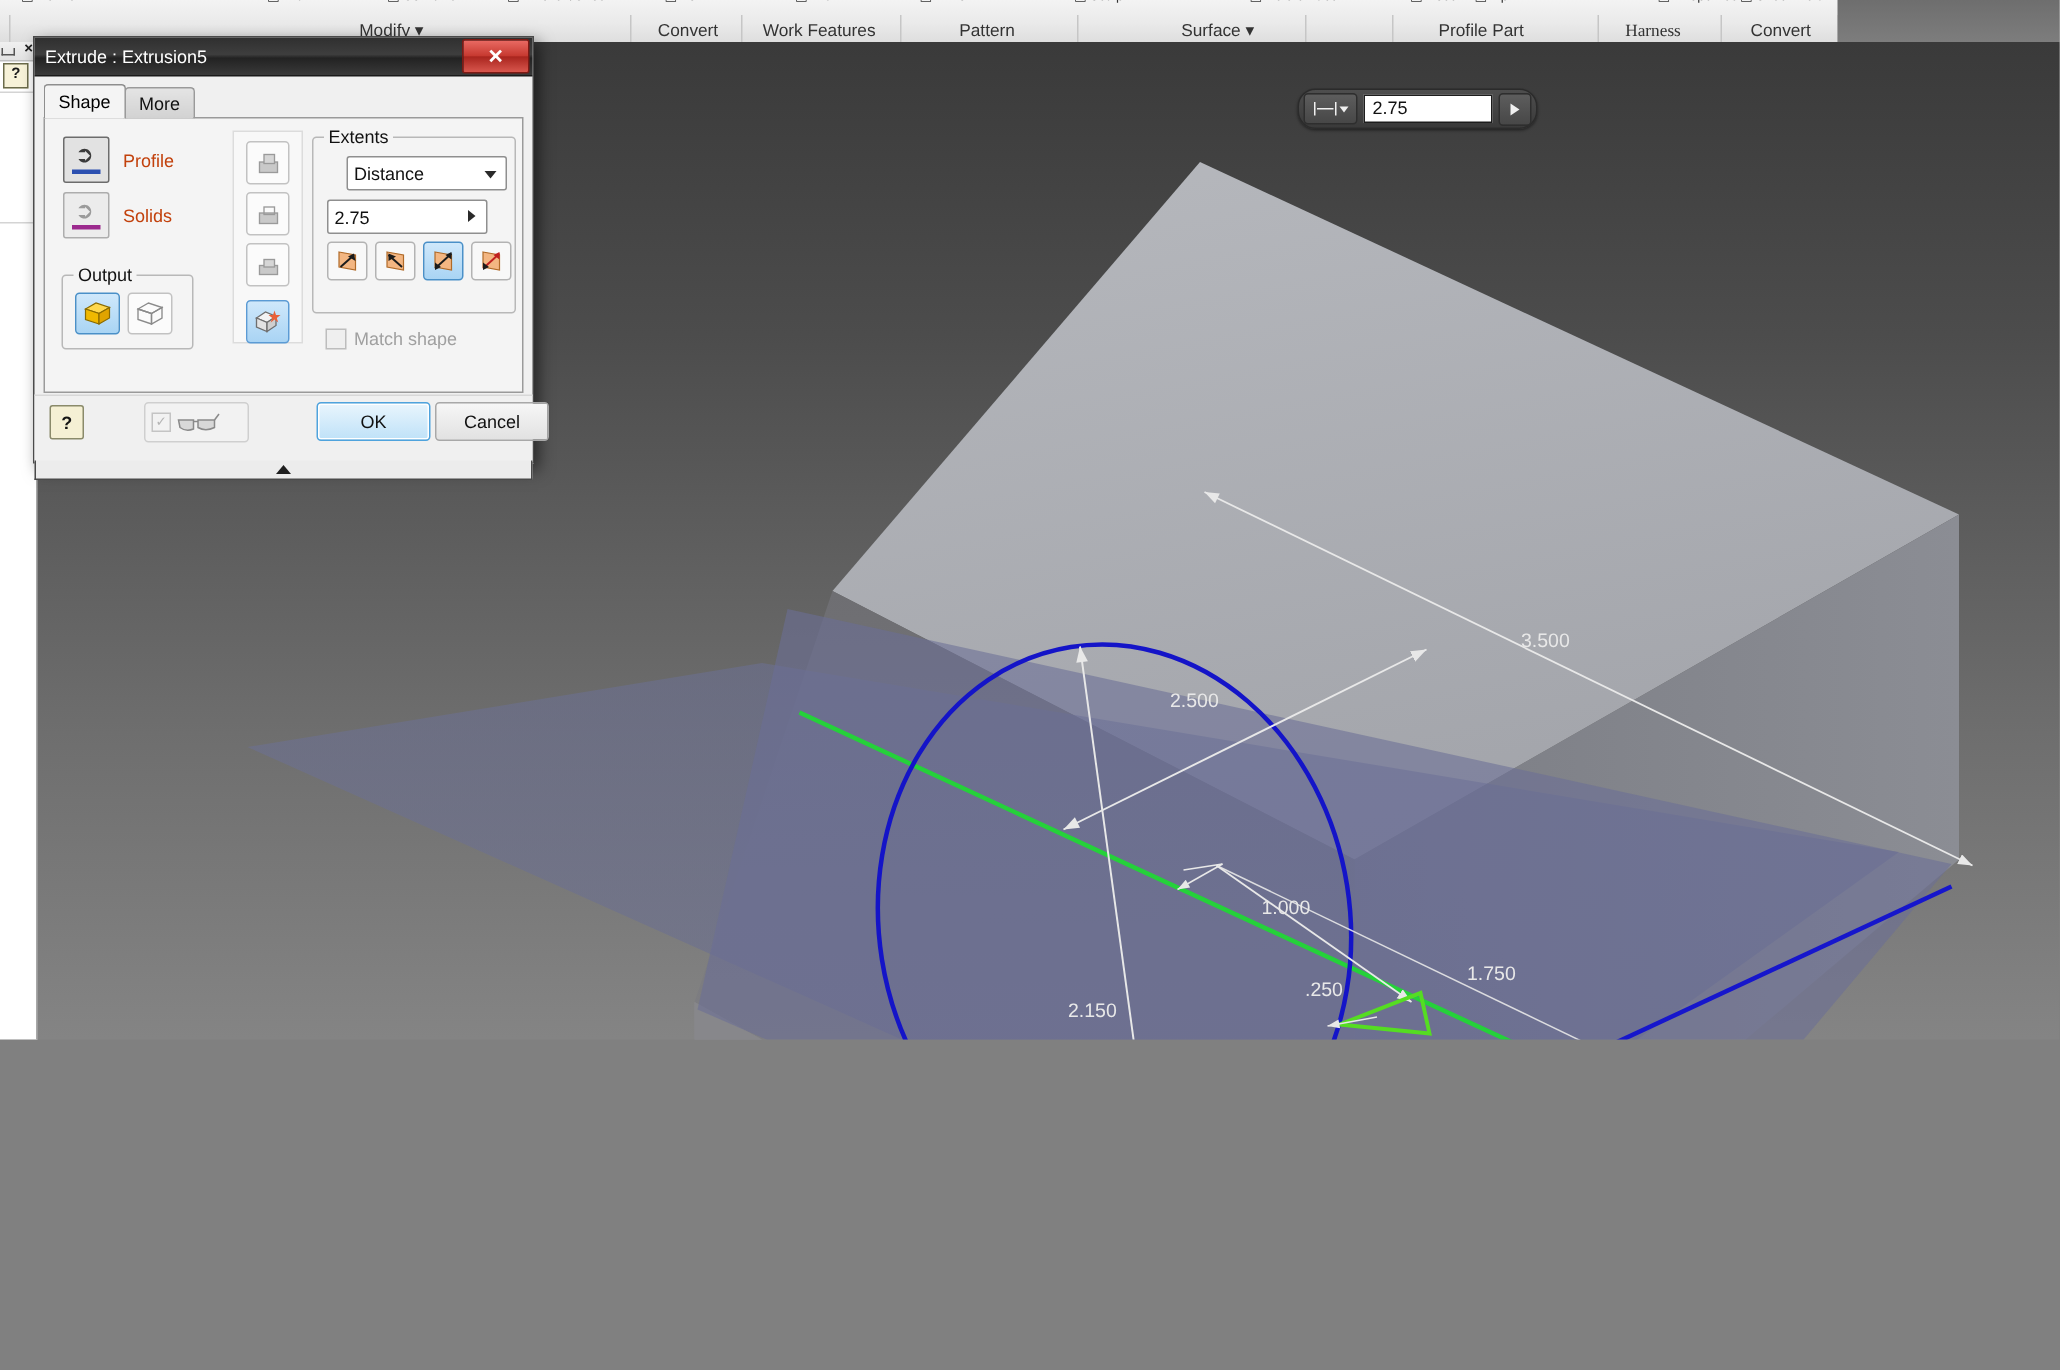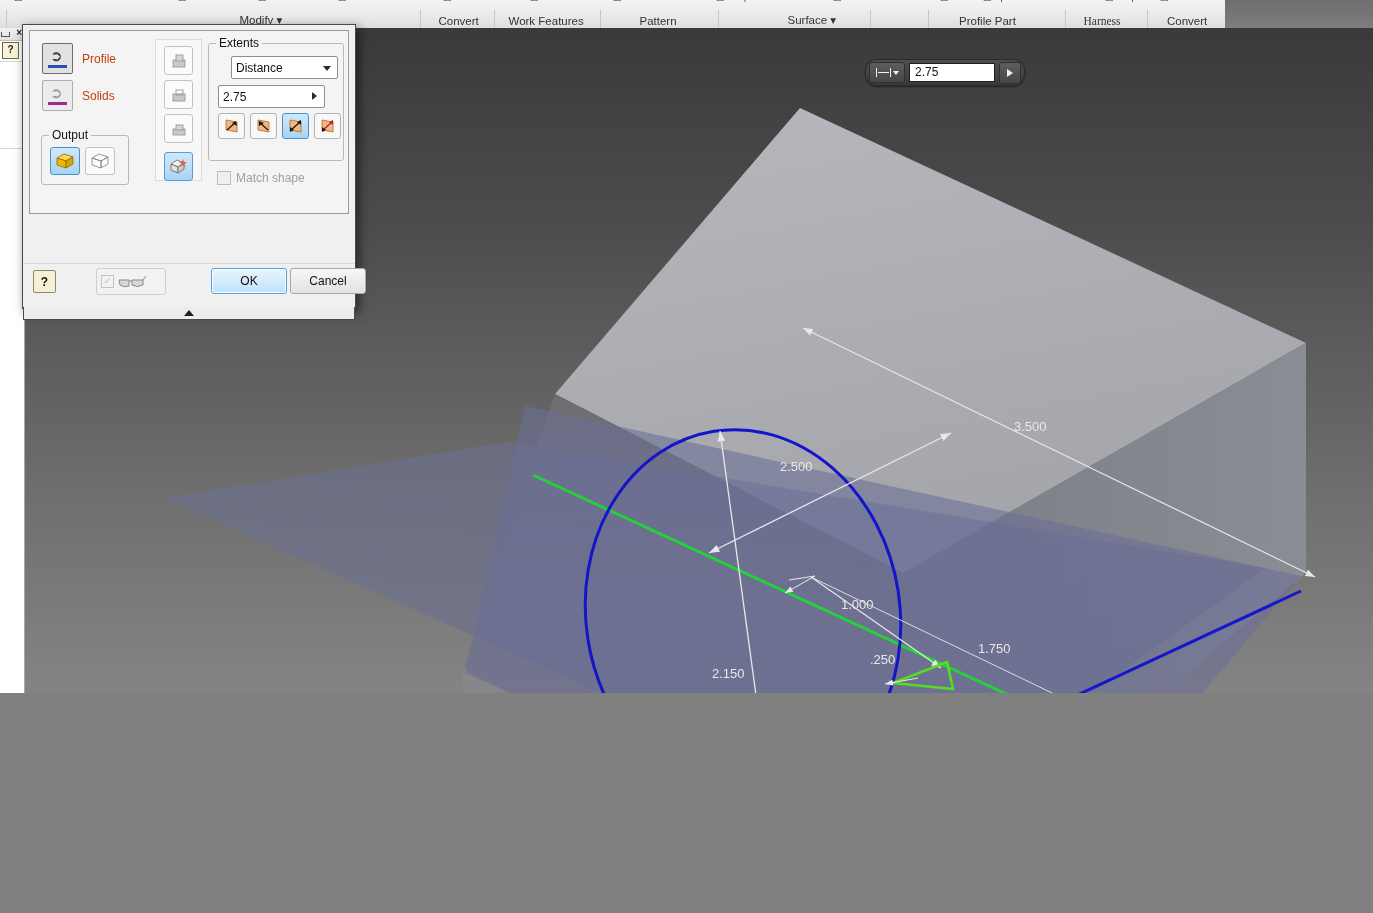--- a/index.html
+++ b/index.html
@@ -446,23 +446,35 @@
       </span>
       <span class="vb-caret"></span>
     </div>
     <div class="vb-input">2.75</div>
     <div class="vb-go">
       <i></i>
     </div>
   </div>
 
   <div class="dialog">
+    <div class="dlg-title">
+      <span>Extrude : Extrusion5</span>
+      <span class="dlg-close">✕</span>
+    </div>
 
     <div class="dlg-body">
 
+      <div class="tabs">
+        <div class="tab active">
+          <span>Shape</span>
+        </div>
+        <div class="tab">
+          <span>More</span>
+        </div>
+      </div>
 
       <div class="panelbox">
 
         <div style="position:absolute;left:12px;top:12px;display:flex;align-items:center;gap:9px;">
           <div class="sel-btn pressed">
             <span class="cursor-glyph">➲</span>
             <span class="sel-underline" style="background:#2b4fb0"></span>
           </div>
           <span class="sel-label">Profile</span>
         </div>

